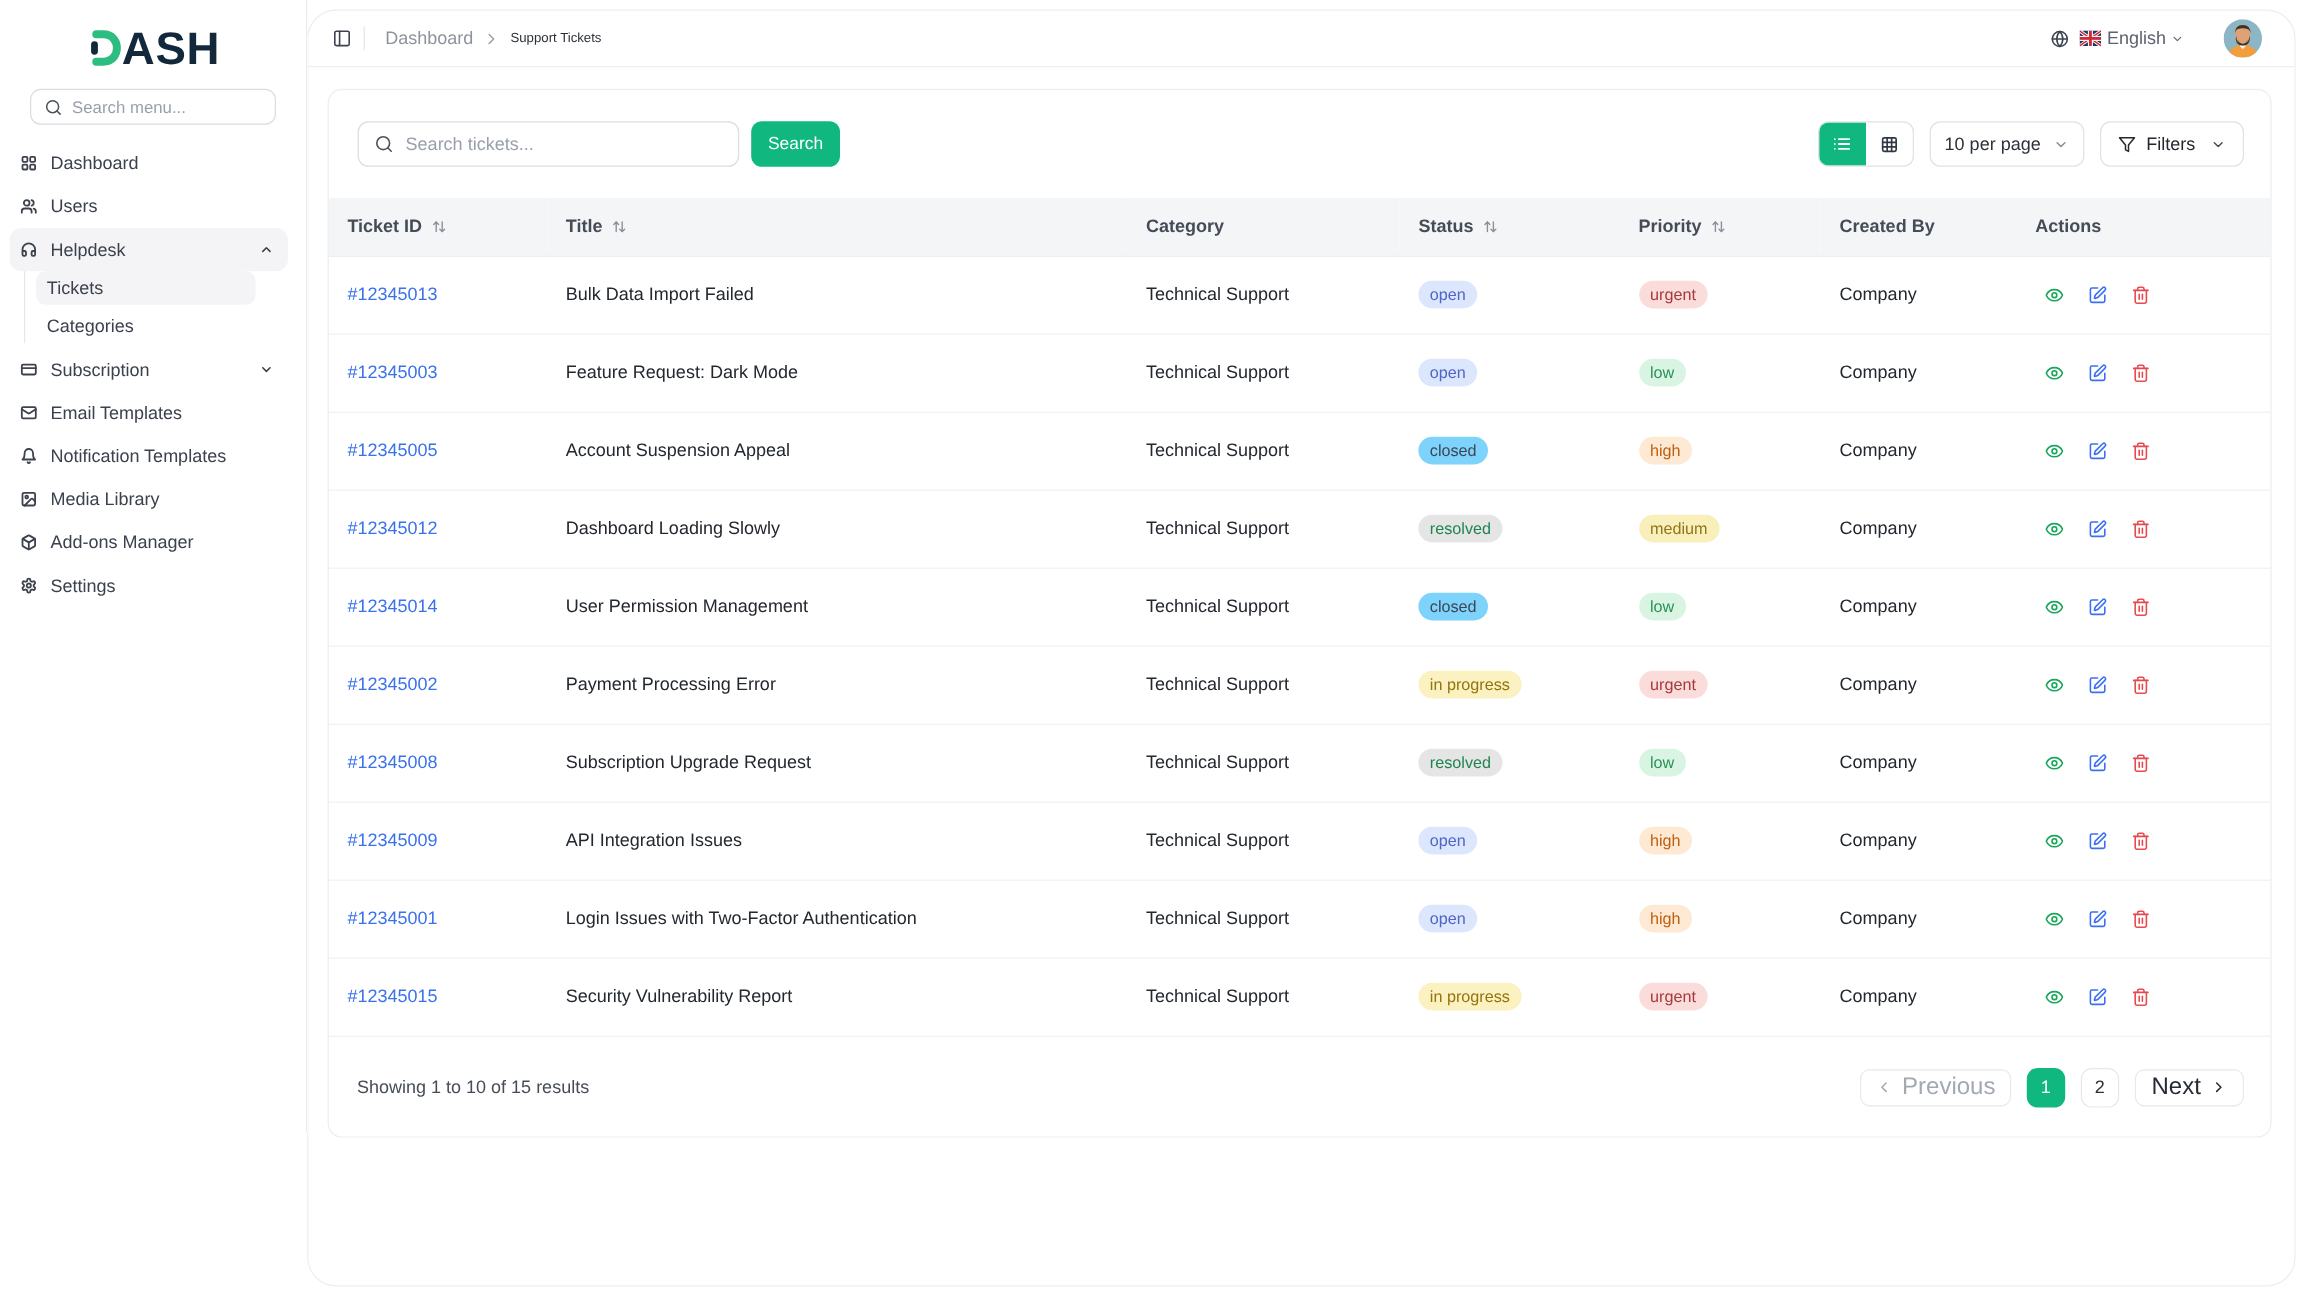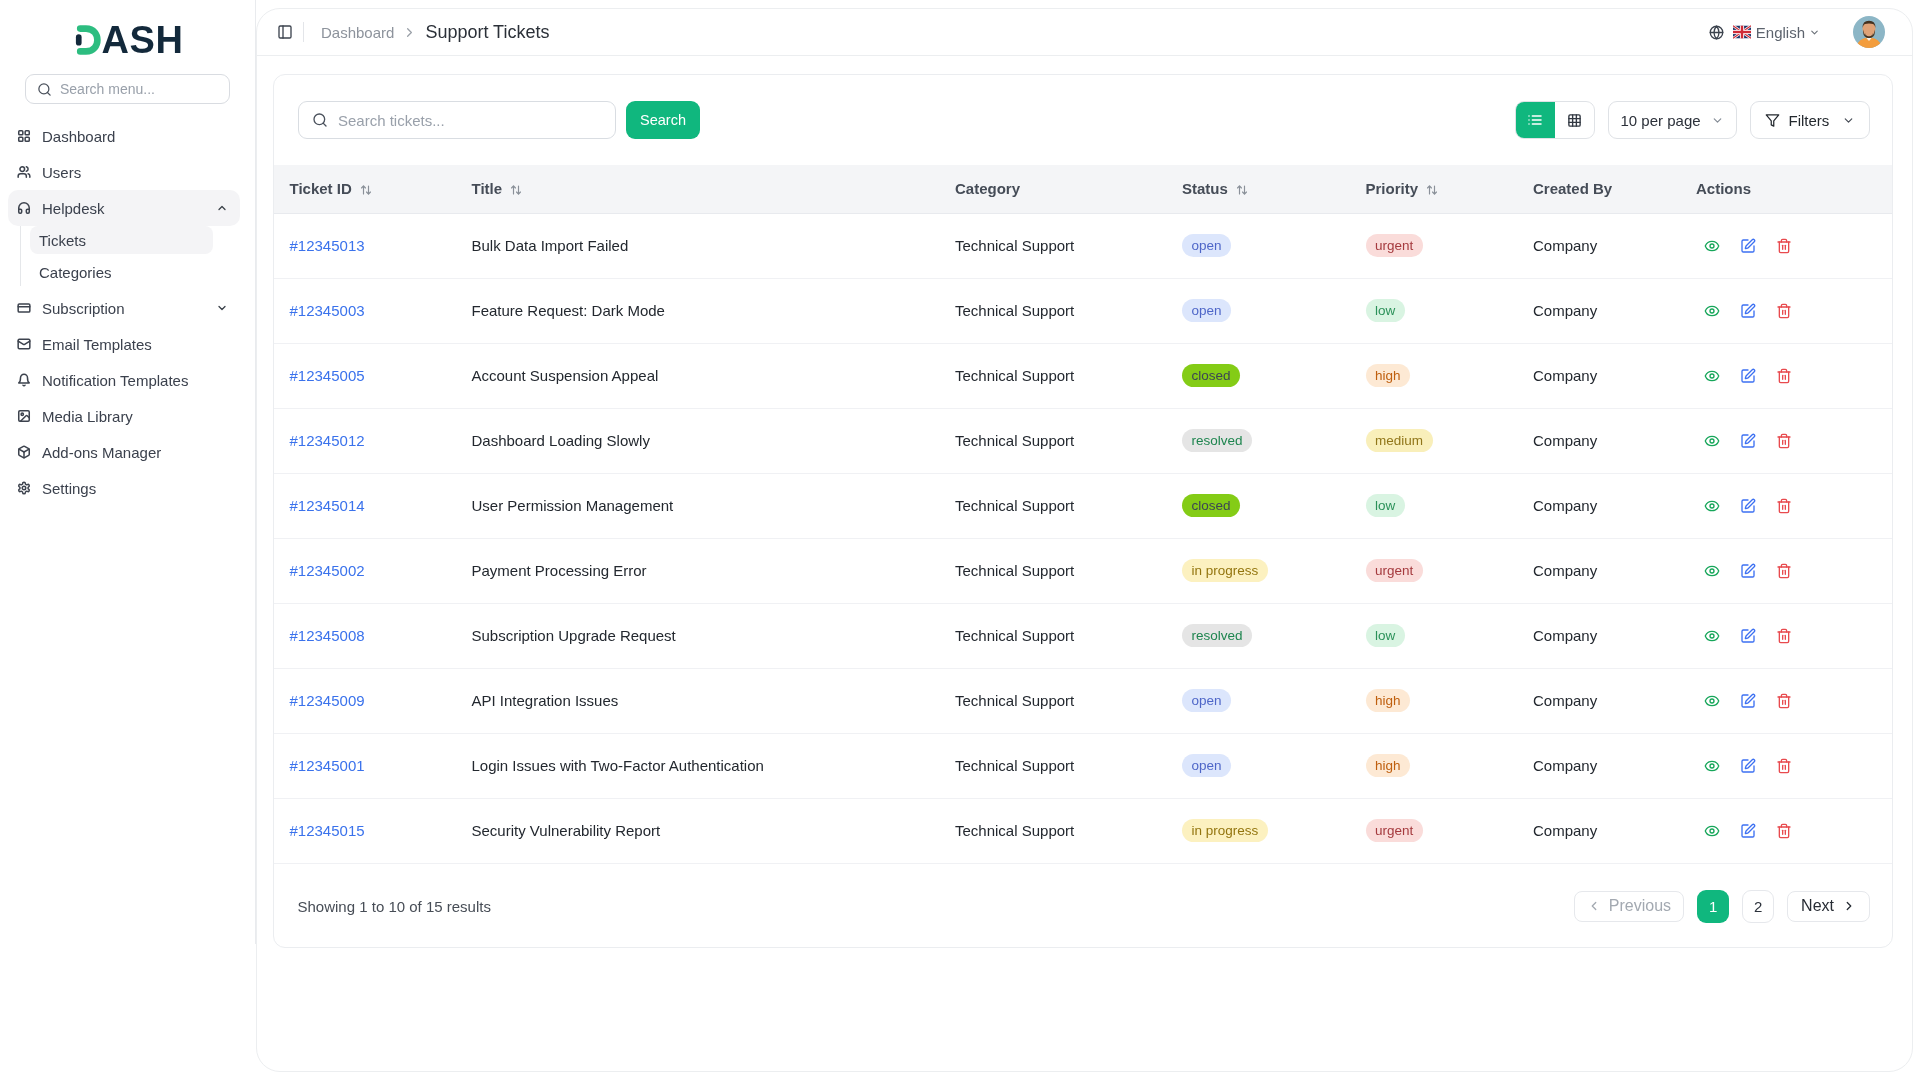--- a/index.html
+++ b/index.html
@@ -23,21 +23,21 @@
 .subitem { height:28px; margin:0 0 4px 9px; width:183px; border-radius:8px;
   display:flex; align-items:center; padding-left:9px; }
 .subitem.on { background:#f4f4f6; }
 
 .wrap { position:absolute; left:256px; top:8px; width:1657px; height:1064px;
   border:1px solid #eceef0; border-radius:24px; background:#fff; }
 .topbar { height:47px; border-bottom:1px solid #eceef0; display:flex; align-items:center;
   padding:0 27px 0 20px; }
 .vsep { width:1px; height:20px; background:#e3e5e9; margin:0 17px 0 10px; }
 .bc-dim { color:#8d939c; font-size:15px; }
-.bc-cur { color:#2b3038; font-size:18px; }
+.bc-cur { color:#2b3038; font-size:11px; }
 .tright { margin-left:auto; display:flex; align-items:center; }
 .avatar { margin-left:33px; }
 
 .titlebar { margin:7px 16px 0 15px; height:36px; display:flex; align-items:center; }
 .titlebar h1 { font-size:20px; font-weight:700; color:#262b33; letter-spacing:.1px; }
 .addbtn { margin-left:auto; width:40px; height:36px; border-radius:10px; background:#10b77e;
   display:flex; align-items:center; justify-content:center; }
 
 .card { margin:18px 0 0 15.5px; width:1620.5px; height:874px; border:1px solid #ebedf0; border-radius:12px;
   background:#fff; overflow:hidden; }
@@ -62,33 +62,33 @@
 table { width:100%; border-collapse:collapse; table-layout:fixed; }
 thead tr { height:48px; background:#f4f5f7; }
 th { text-align:left; padding-left:16px; font-size:15px; font-weight:700; color:#454c57;
   border-bottom:1px solid #e8eaee; }
 th .sort { display:inline-block; vertical-align:-2px; margin-left:8px; }
 tbody tr { height:65px; border-bottom:1px solid #f0f1f4; }
 td { padding-left:16px; font-size:15px; color:#23282f; }
 .tid { color:#3a72ec; }
 .badge { display:inline-block; padding:4px 9.5px; border-radius:999px; font-size:13.5px; }
 .st-open { background:#dce6fc; color:#4e66c8; }
-.st-closed { background:#84cc16; color:#3c4654; }
+.st-closed { background:#7dd3fc; color:#3c4654; }
 .st-resolved { background:#e5e5e5; color:#1e854f; }
 .st-prog { background:#fcf1c0; color:#93750e; }
 .pr-urgent { background:#fadcda; color:#a53a3e; }
 .pr-low { background:#d9f4e2; color:#2b9159; }
 .pr-high { background:#fde9d4; color:#bf5f0e; }
 .pr-medium { background:#f9efba; color:#91761a; }
 .acts { display:flex; align-items:center; gap:20px; padding-left:8px; }
 
 .cfoot { height:85px; display:flex; align-items:center; padding:0 22px 0 24px; font-size:15px; color:#474d56; }
 .pag { margin-left:auto; display:flex; align-items:center; gap:13px; }
 .pbtn { height:31px; border:1px solid #e6e8ec; border-radius:8px; display:flex; align-items:center;
-  font-size:16px;text-align:right; }
+  font-size:20px;text-align:right; }
 .prev { padding:0 12px; color:#a3a9b1; gap:8px; }
 .pnum { width:32px; height:33px; border-radius:9px; display:flex; align-items:center;
   justify-content:center; font-size:15px; }
 .p1 { background:#10b77e; color:#fff; }
 .p2 { border:1px solid #e6e8ec; color:#2c323b; }
 .next { padding:0 13px; color:#272c34; gap:8px; }
 </style>
 </head>
 <body>
 

